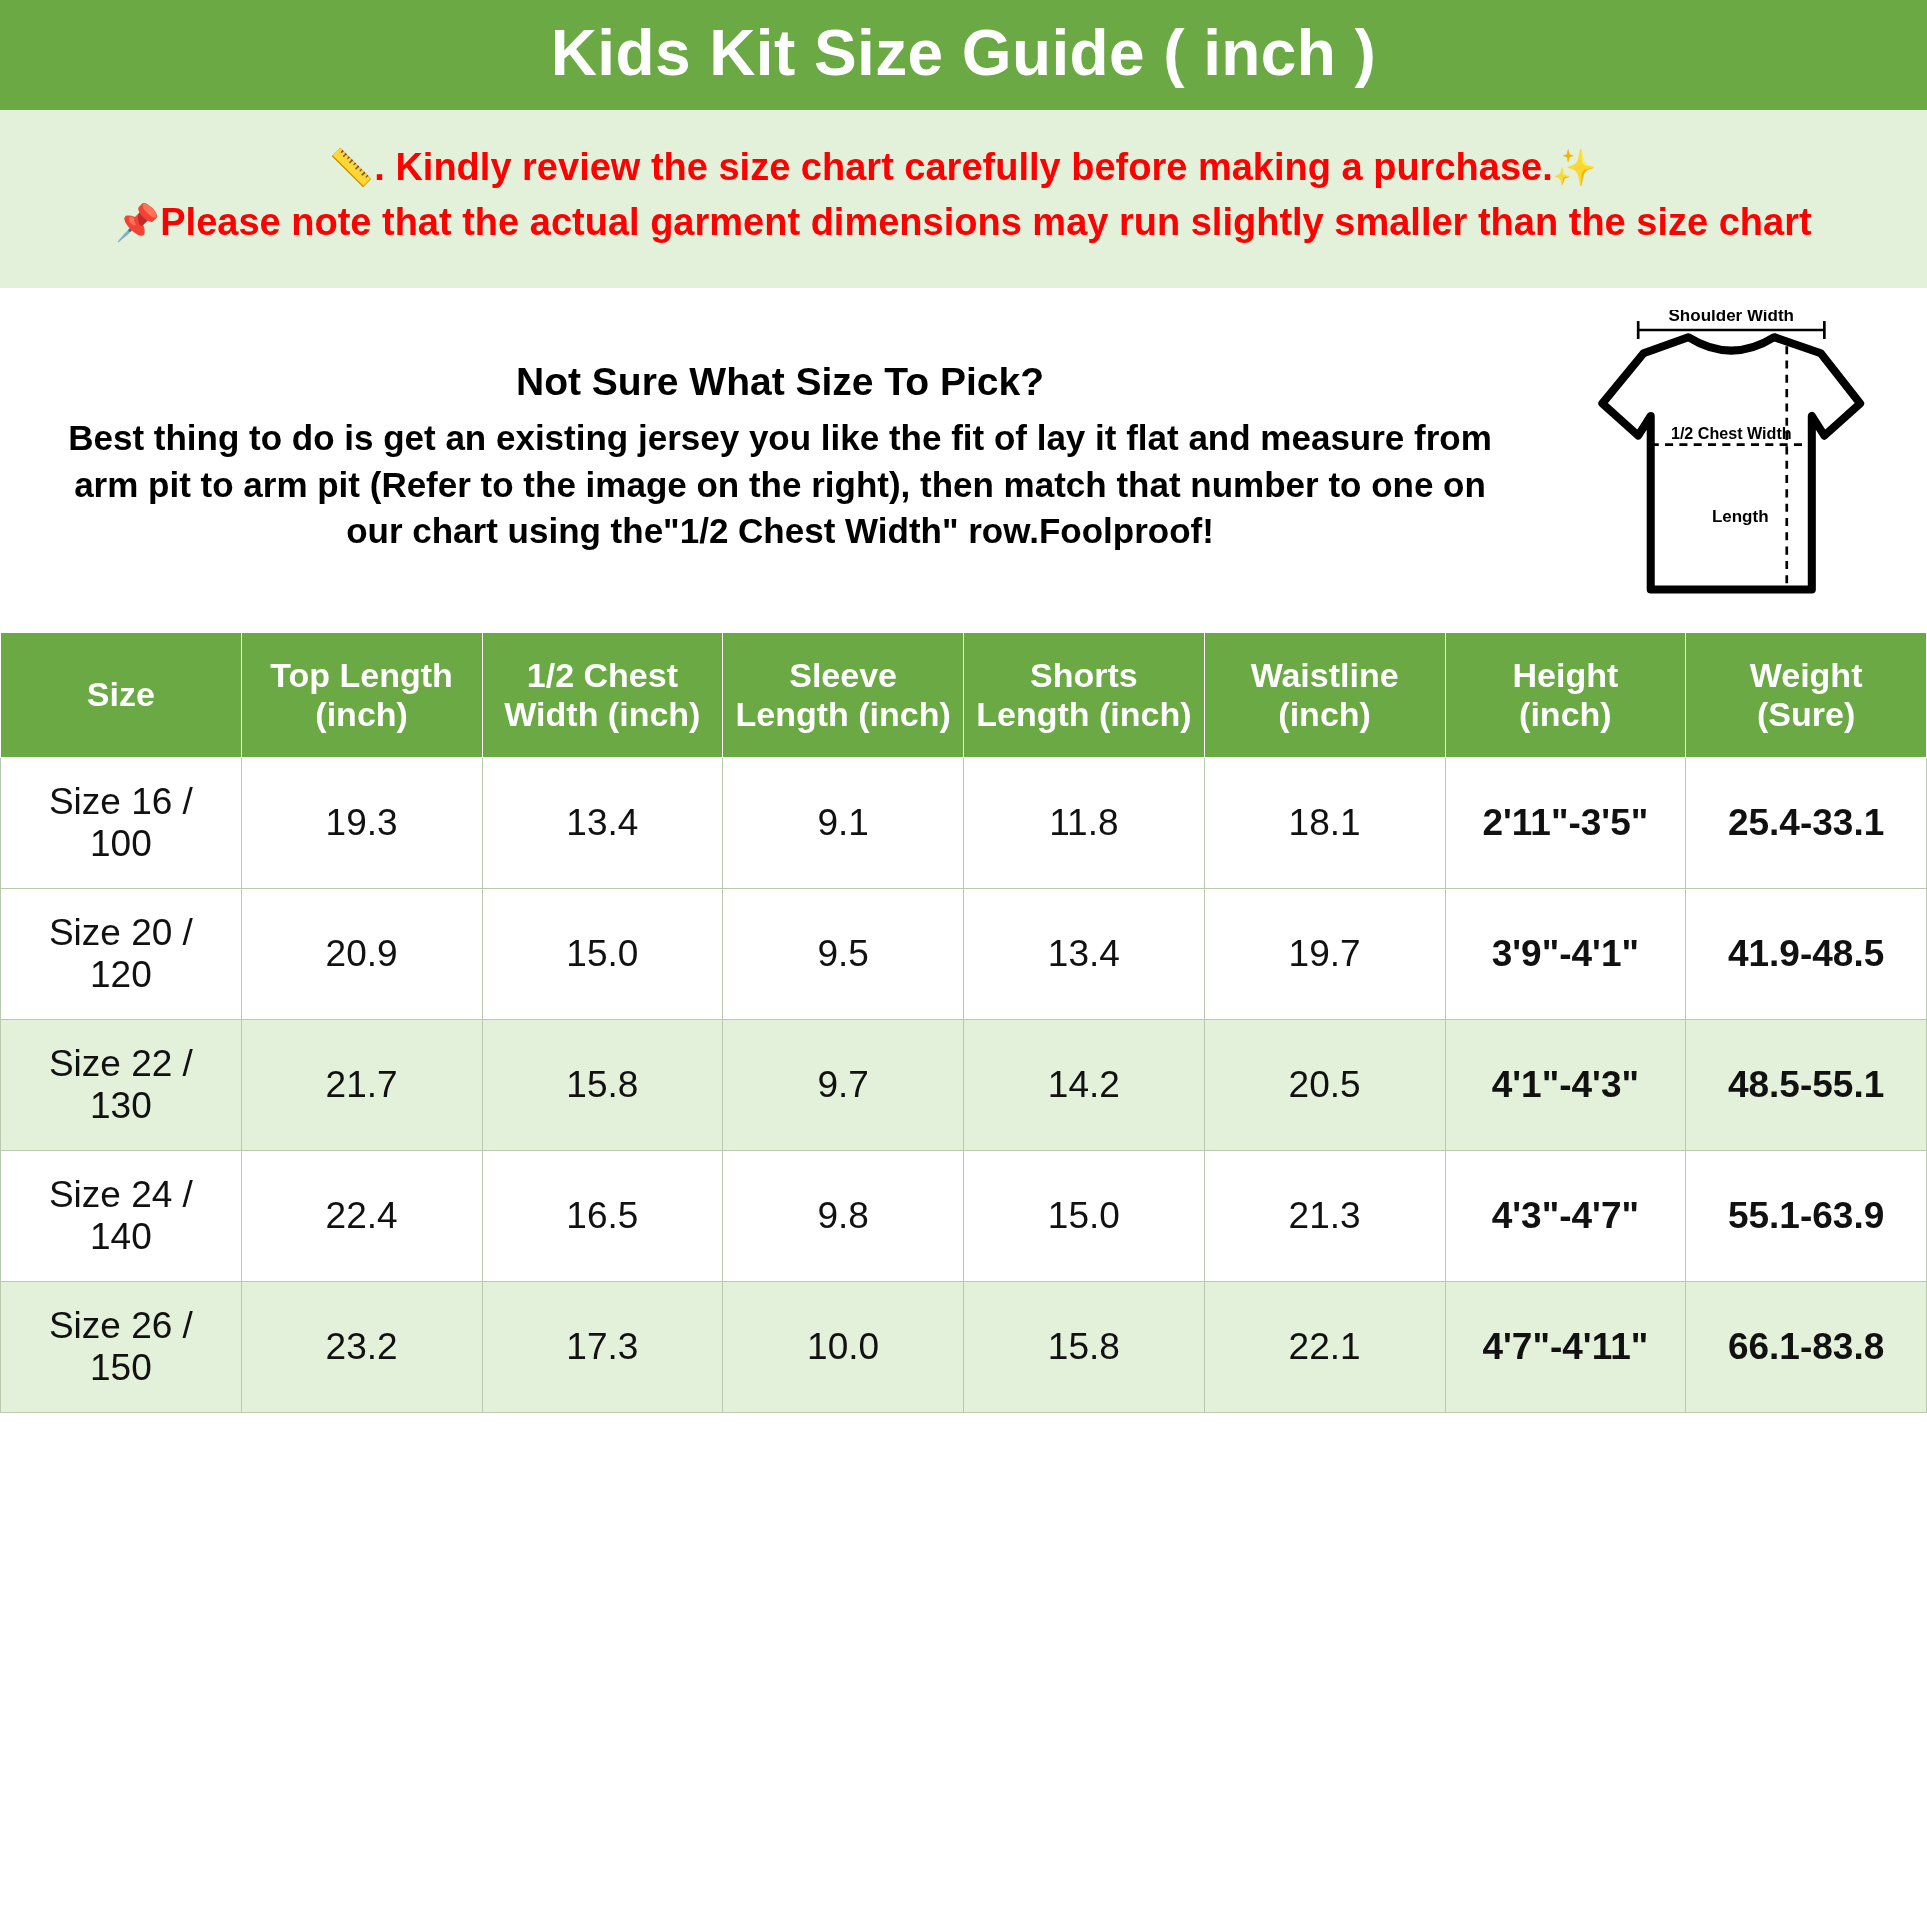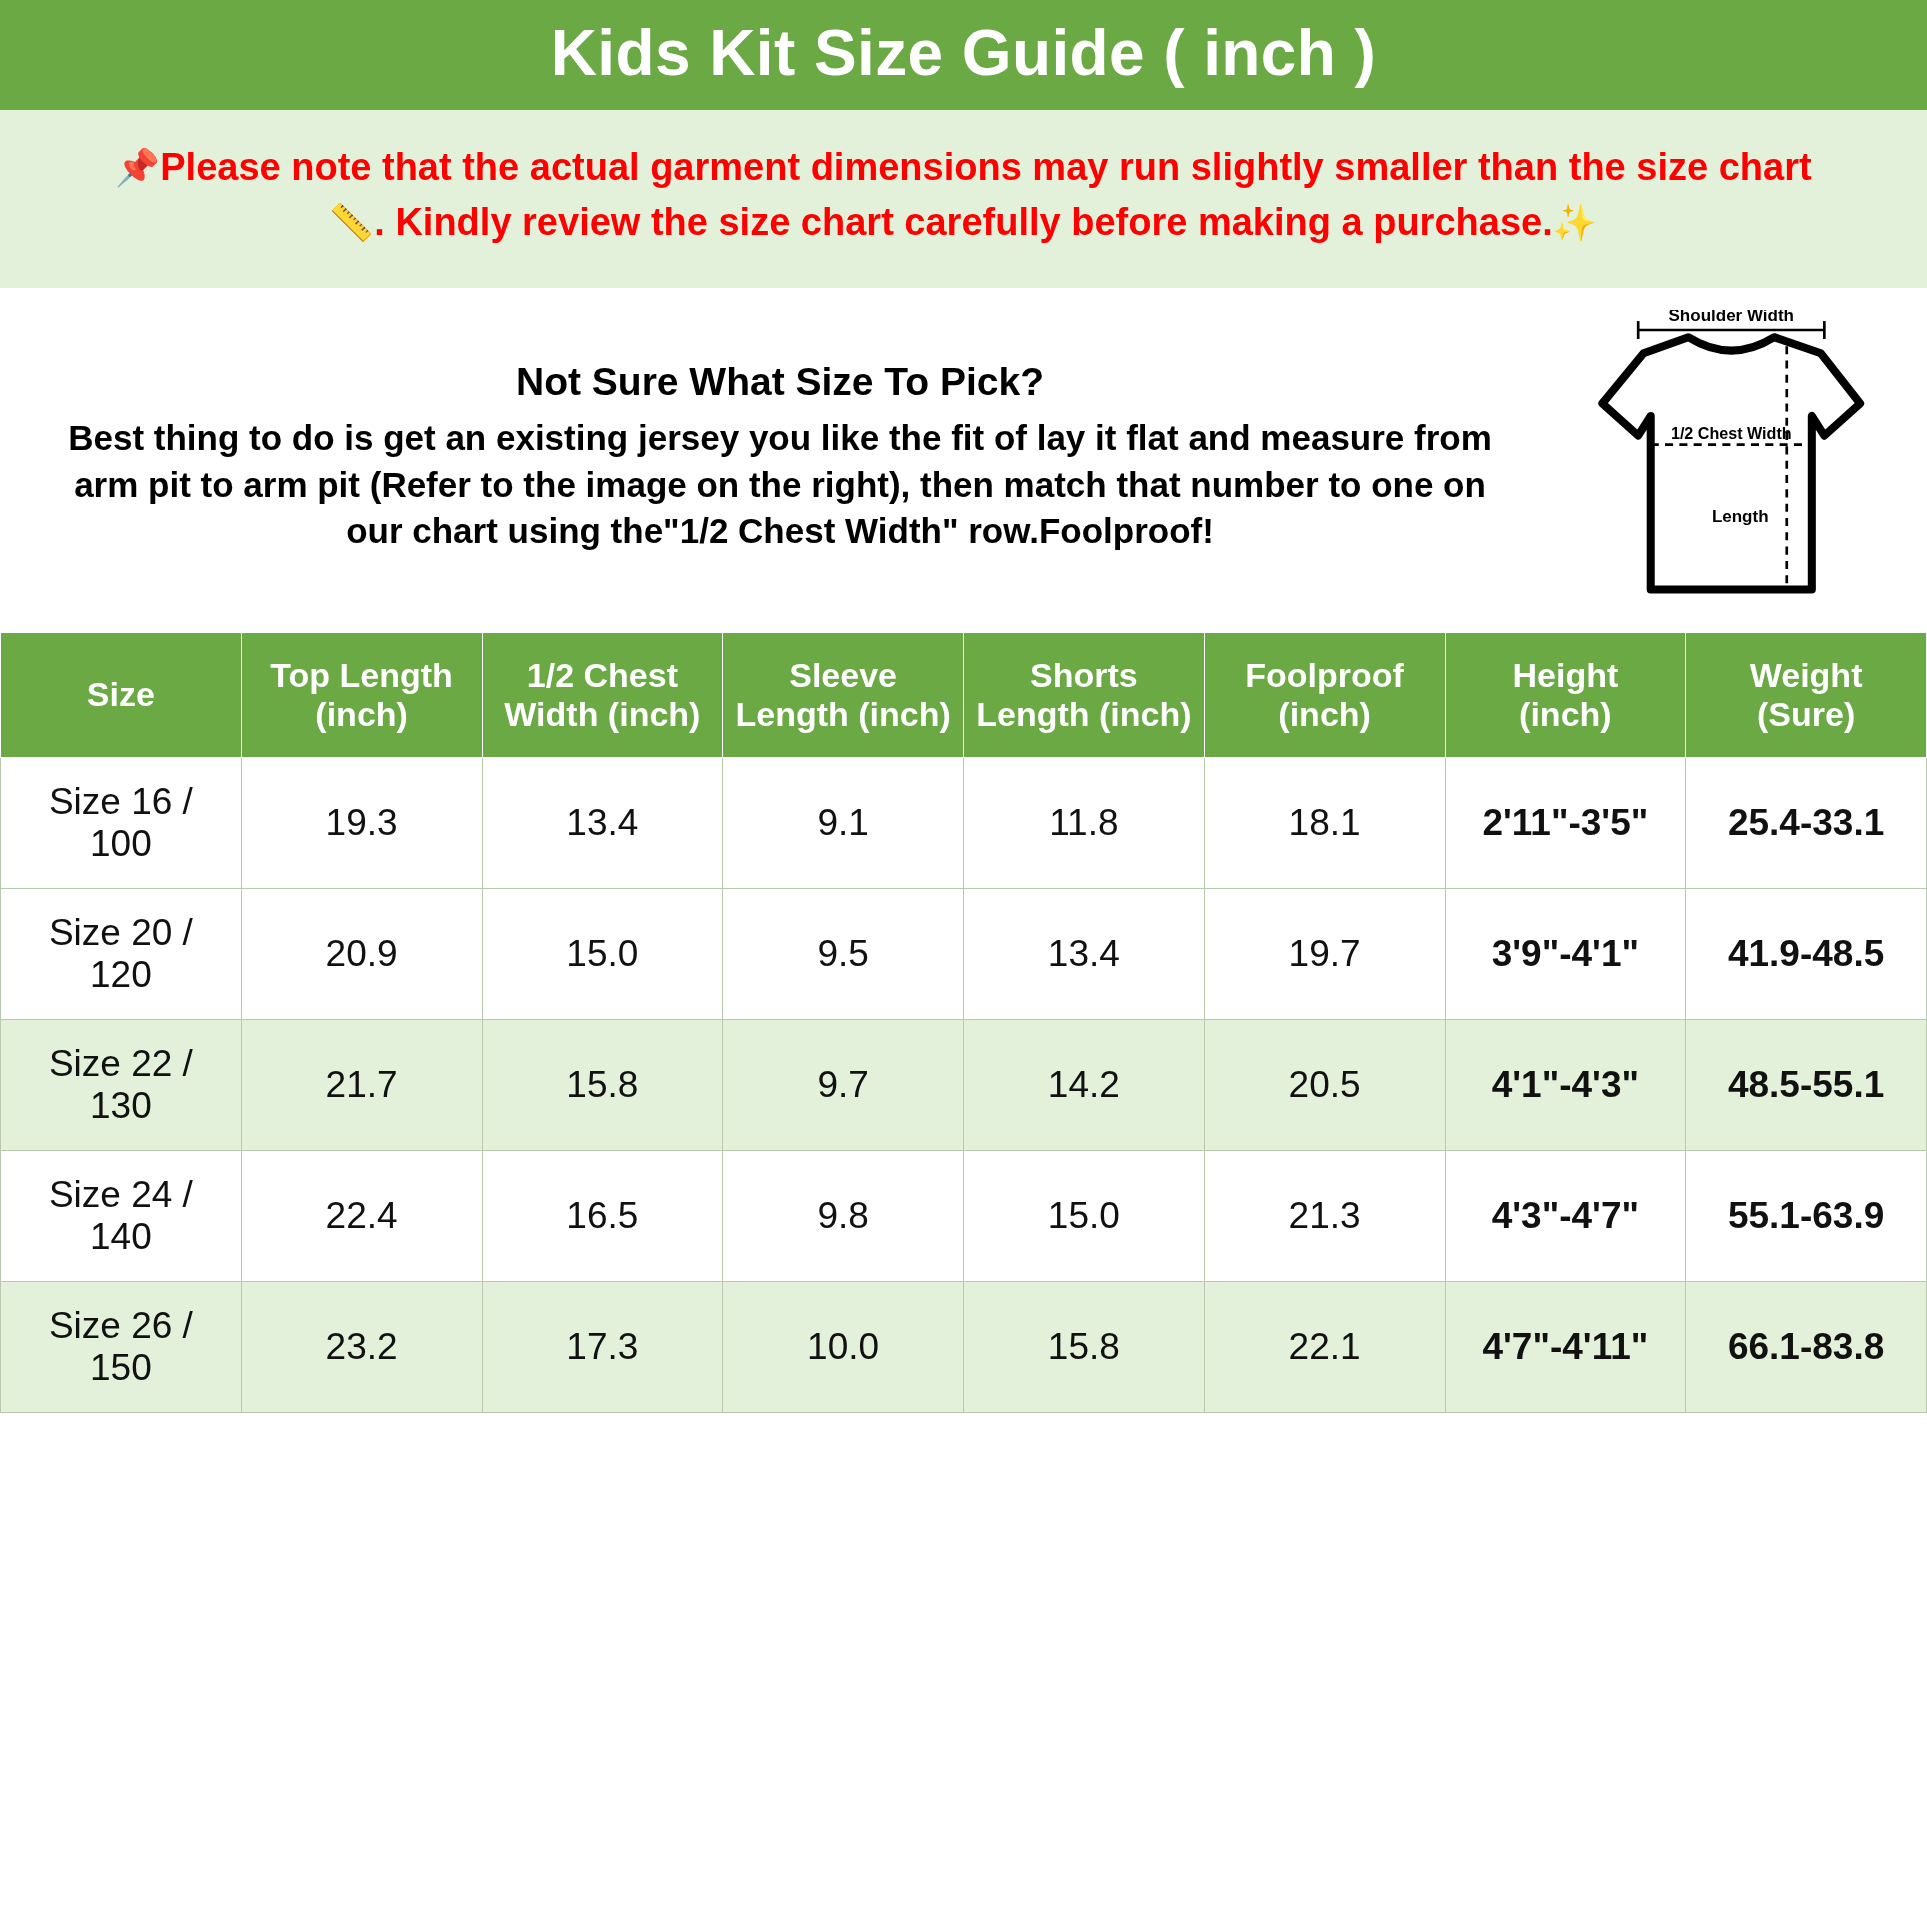--- a/index.html
+++ b/index.html
@@ -129,24 +129,24 @@
 </style>
 </head>
 <body>
 
 <div class="page">
 
   <div class="header-bar">Kids Kit Size Guide ( inch )</div>
 
   <div class="note-band">
     <div class="note-line">
+      <span class="emoji">📏</span><span>. Kindly review the size chart carefully before making a purchase.</span><span class="emoji">✨</span>
+    </div>
+    <div class="note-line">
       <span class="emoji">📌</span><span>Please note that the actual garment dimensions may run slightly smaller than the size chart</span>
-    </div>
-    <div class="note-line">
-      <span class="emoji">📏</span><span>. Kindly review the size chart carefully before making a purchase.</span><span class="emoji">✨</span>
     </div>
   </div>
 
   <div class="info-section">
     <div class="info-text">
       <div class="info-title">Not Sure What Size To Pick?</div>
       <div class="info-body">Best thing to do is get an existing jersey you like the fit of lay it flat and measure from arm pit to arm pit (Refer to the image on the right), then match that number to one on our chart using the"1/2 Chest Width" row.Foolproof!</div>
     </div>
     <div class="diagram-wrap">
       <svg width="358" height="296" viewBox="0 0 400 330">
@@ -183,21 +183,21 @@
         </th>
         <th>
           <div>Sleeve</div>
           <div>Length (inch)</div>
         </th>
         <th>
           <div>Shorts</div>
           <div>Length (inch)</div>
         </th>
         <th>
-          <div>Foolproof</div>
+          <div>Waistline</div>
           <div>(inch)</div>
         </th>
         <th>
           <div>Height</div>
           <div>(inch)</div>
         </th>
         <th>
           <div>Weight</div>
           <div>(Sure)</div>
         </th>

